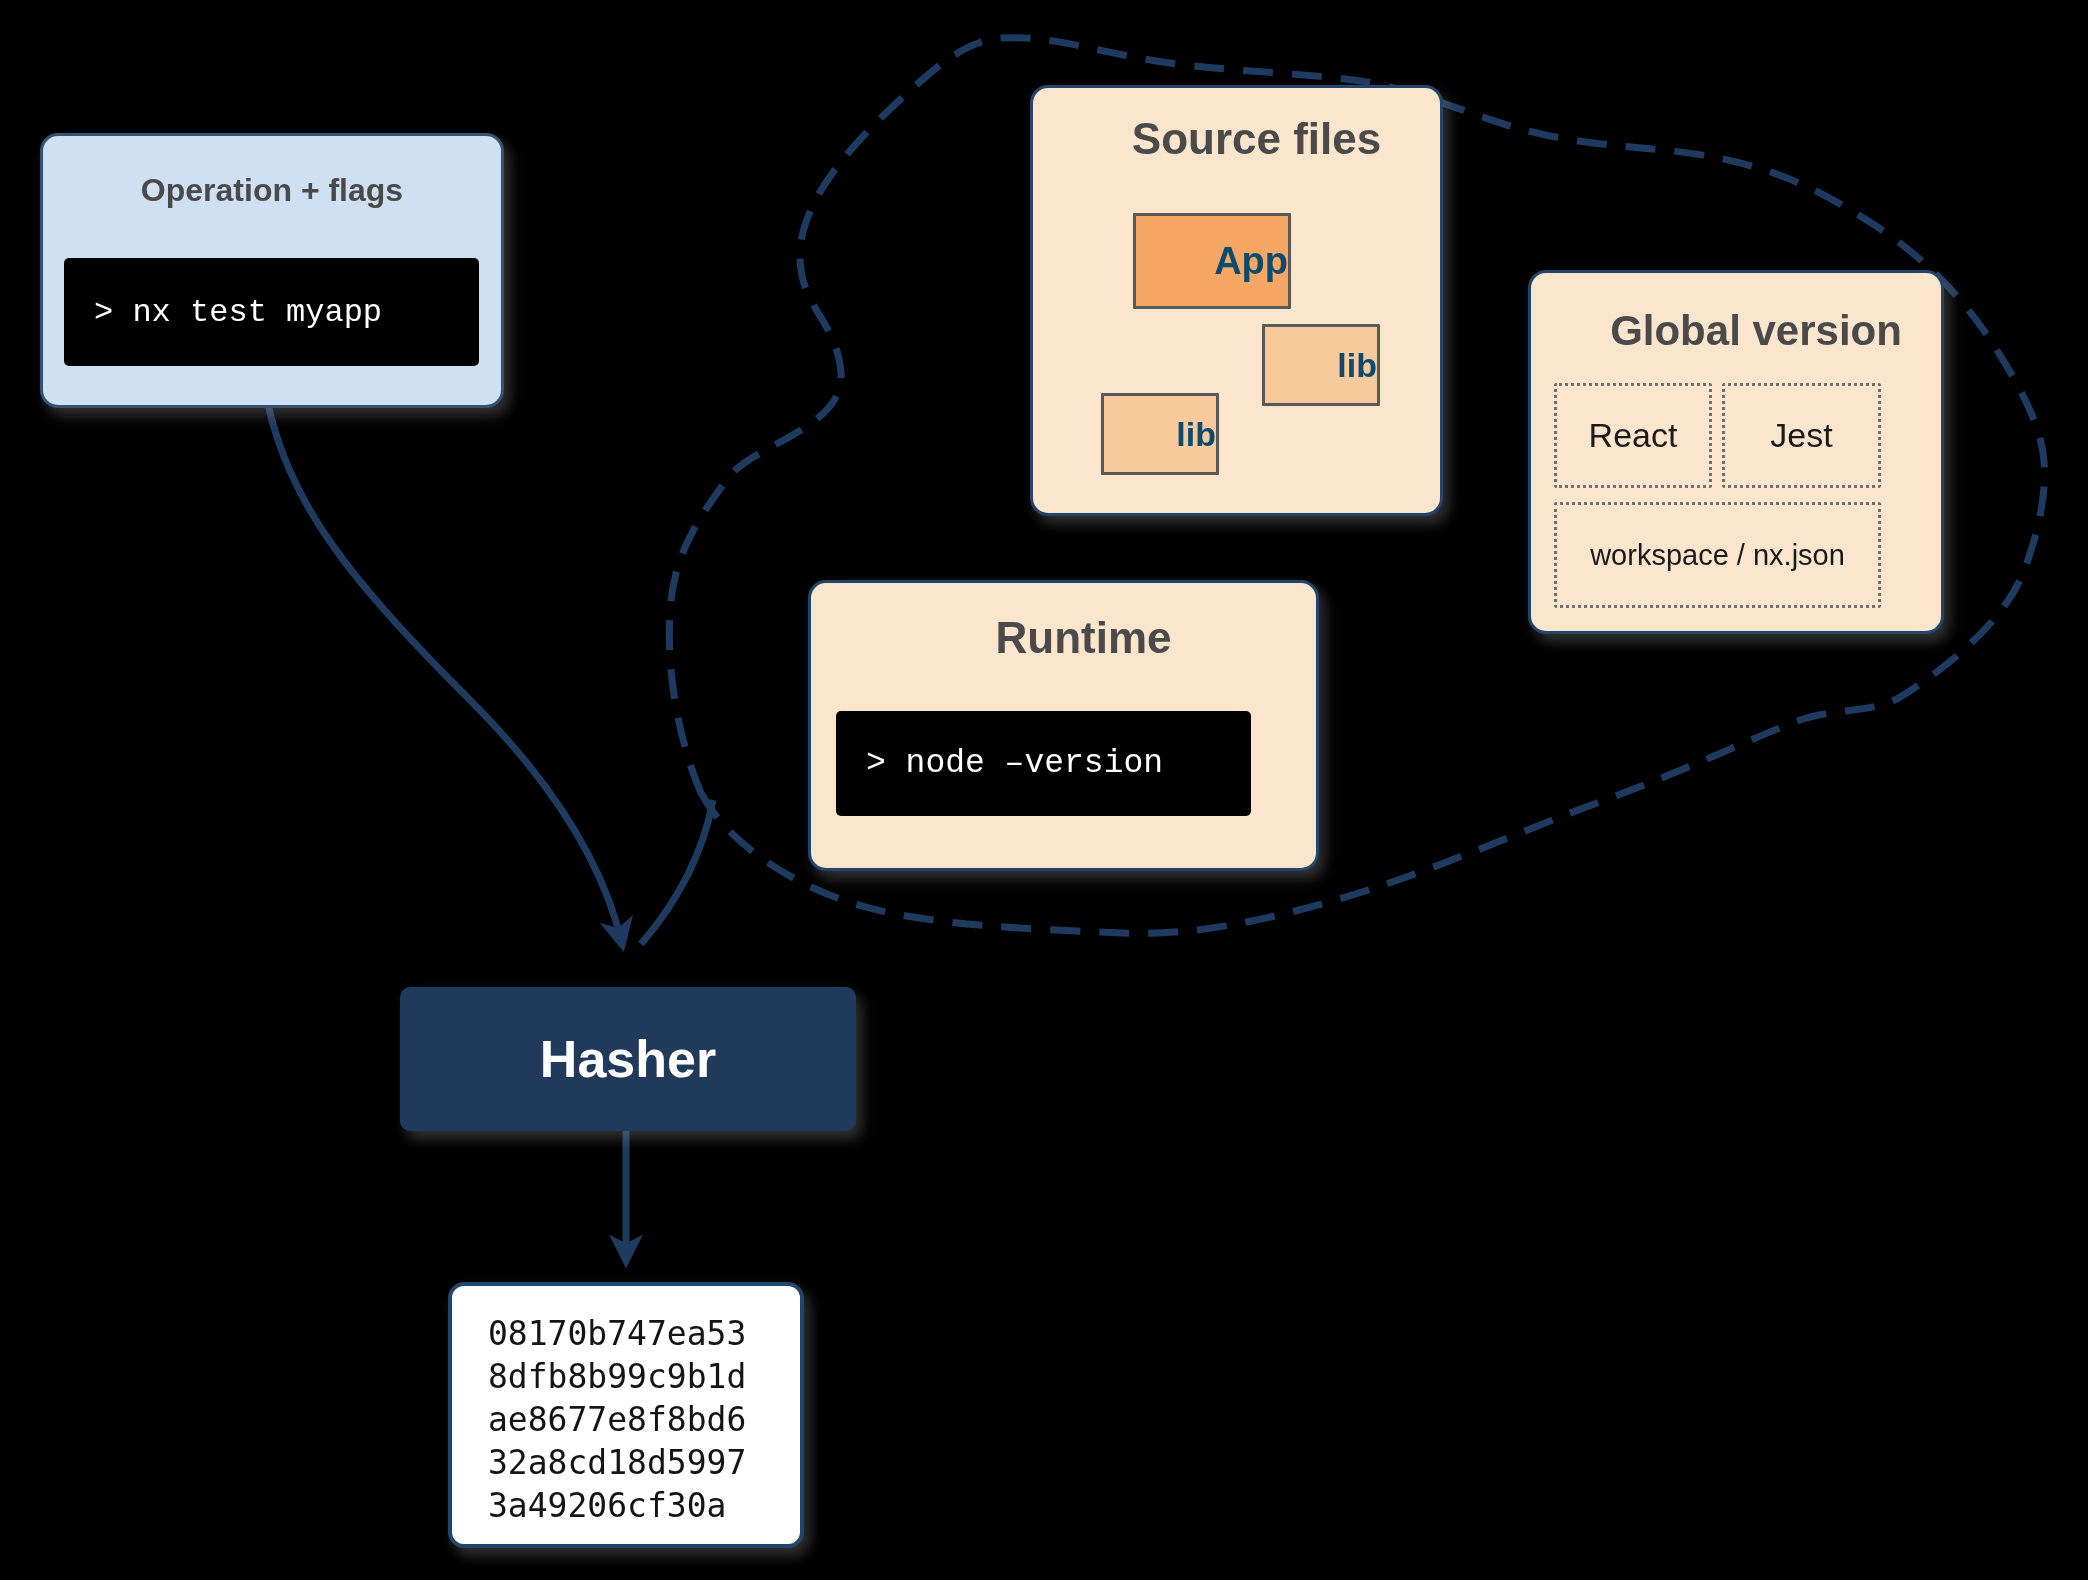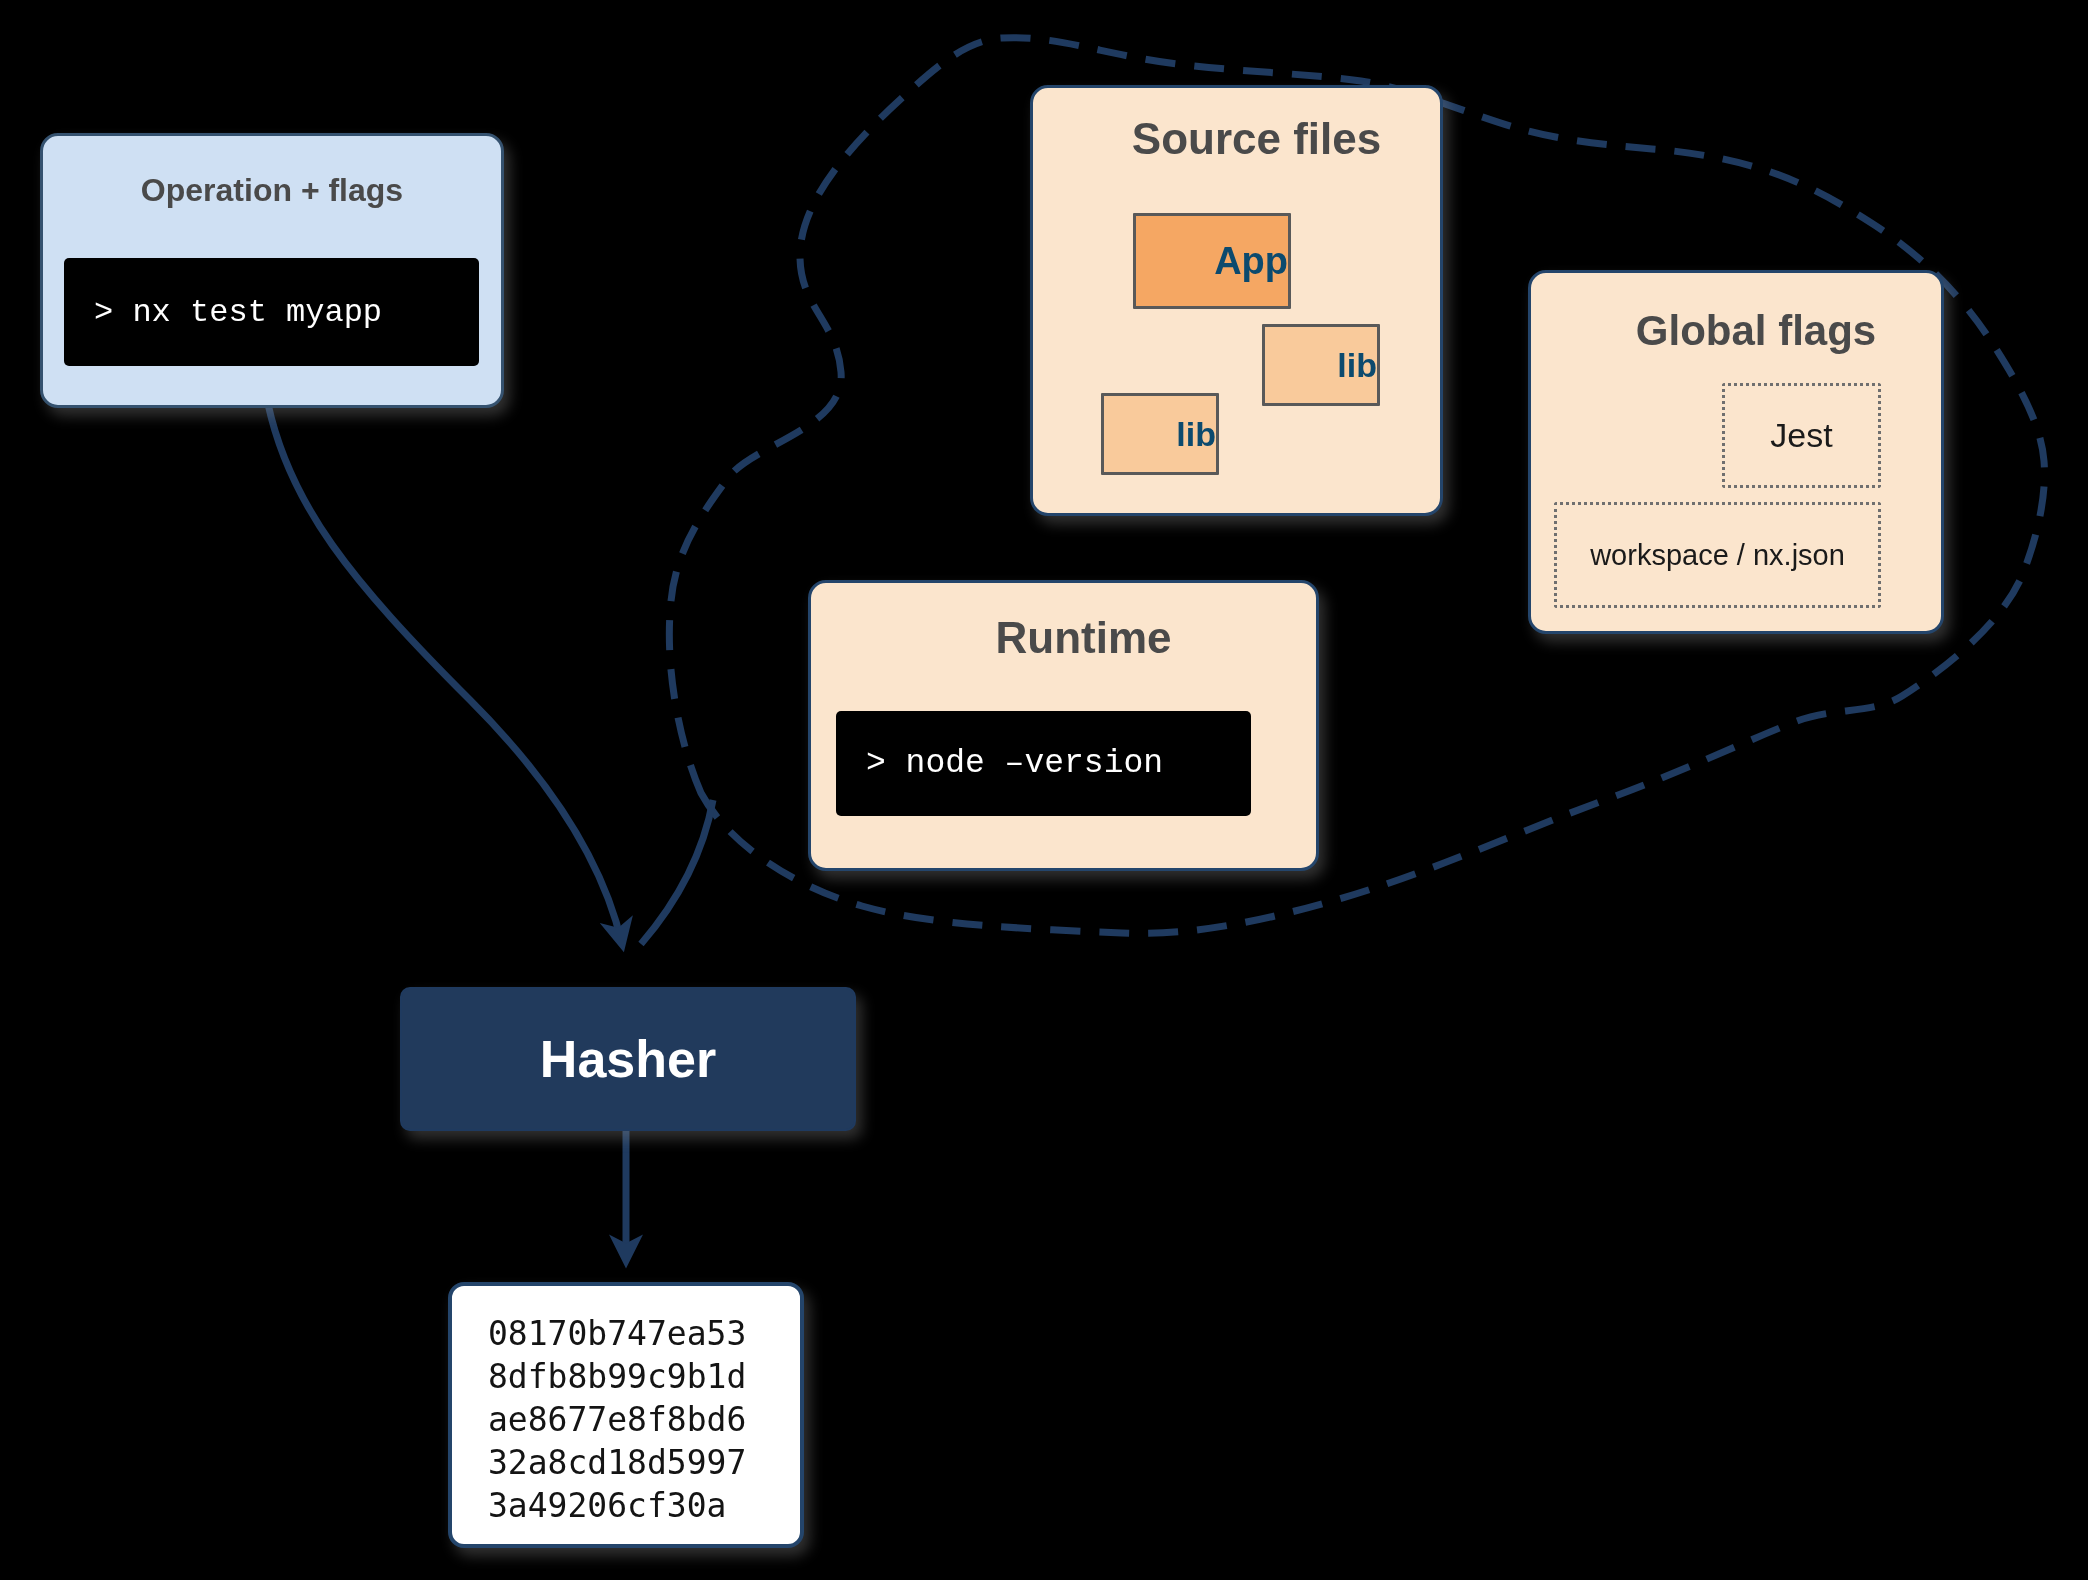--- a/index.html
+++ b/index.html
@@ -123,21 +123,24 @@
   </div>
 
   <div class="card peach runtime-box">
     <div class="card-title">Runtime</div>
     <div class="terminal runtime-terminal">
       <span>&gt; node –version</span>
     </div>
   </div>
 
   <div class="card peach global-box">
-    <div class="card-title">Global flags</div>
+    <div class="card-title">Global version</div>
+    <div class="chip chip-react">
+      <span>React</span>
+    </div>
     <div class="chip chip-jest">
       <span>Jest</span>
     </div>
     <div class="chip chip-ws">
       <span>workspace / nx.json</span>
     </div>
   </div>
 
   <div class="card hasher-box">
     <span>Hasher</span>

